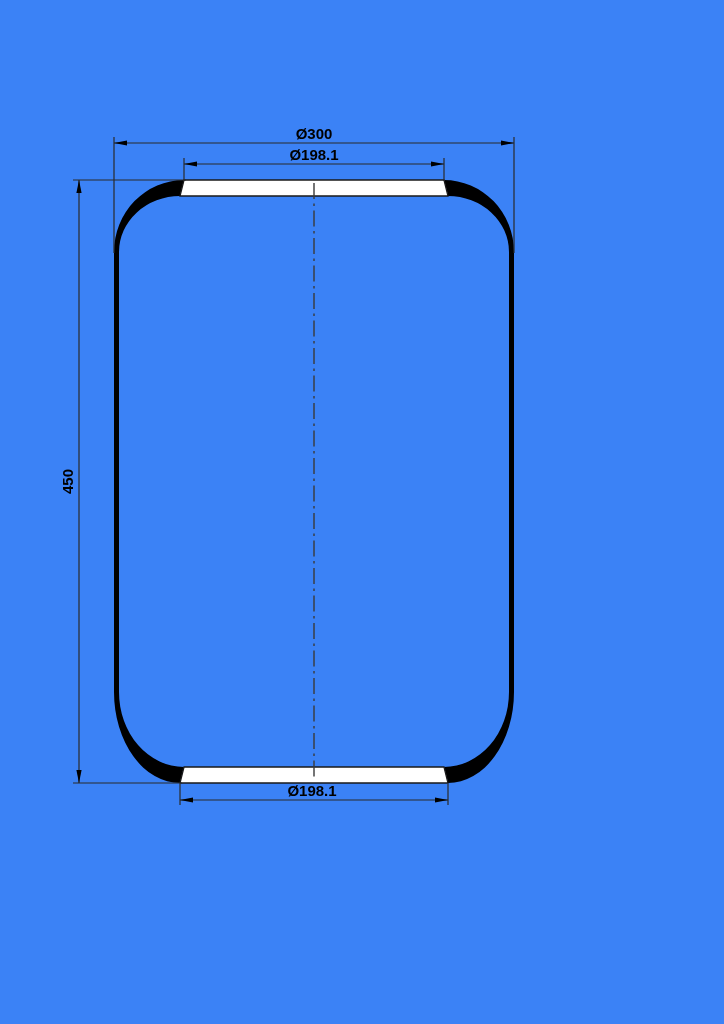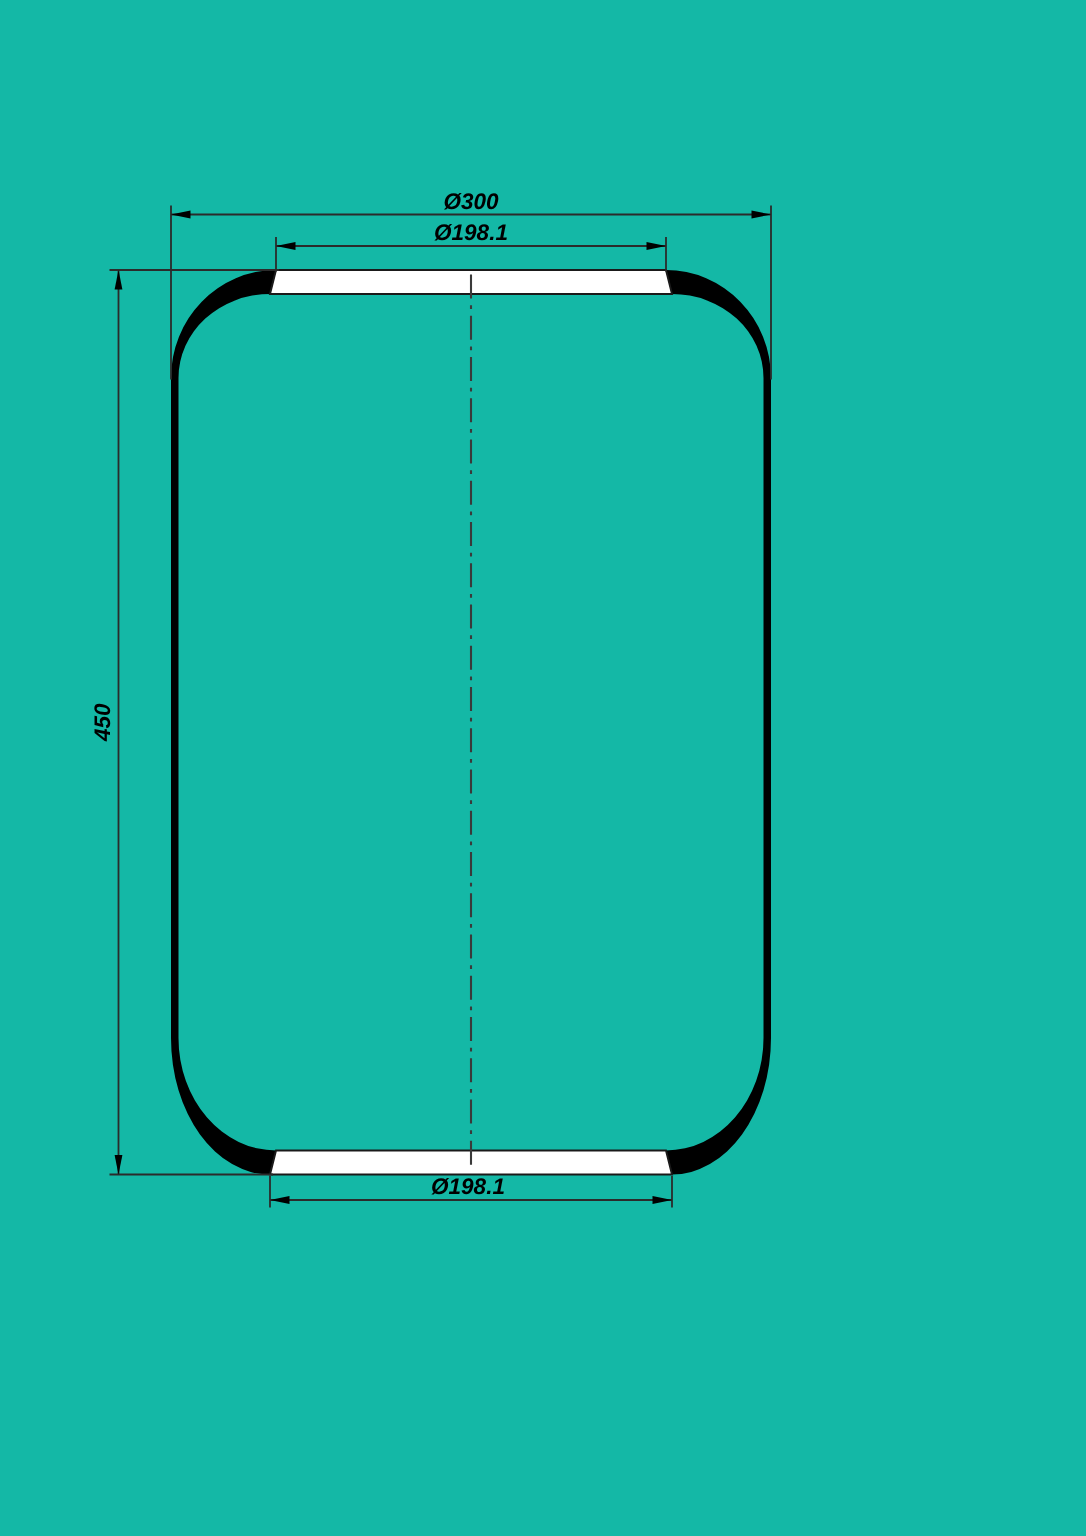--- a/index.html
+++ b/index.html
@@ -7,22 +7,21 @@
     padding: 0;
     background: #ffffff;
     width: 724px;
     height: 1024px;
     overflow: hidden;
   }
   .stage {
     position: relative;
     width: 724px;
     height: 1024px;
-    background: #14b8a6;
-    font-style: italic;
+    background: #3b82f6;
   }
   svg { display: block; }
   .dim-text text {
     font-family: "Liberation Sans", sans-serif;
     font-weight: bold;
     font-size: 15px;
     text-anchor: middle;
   }
   .thin line, .thin path {
     fill: none;

